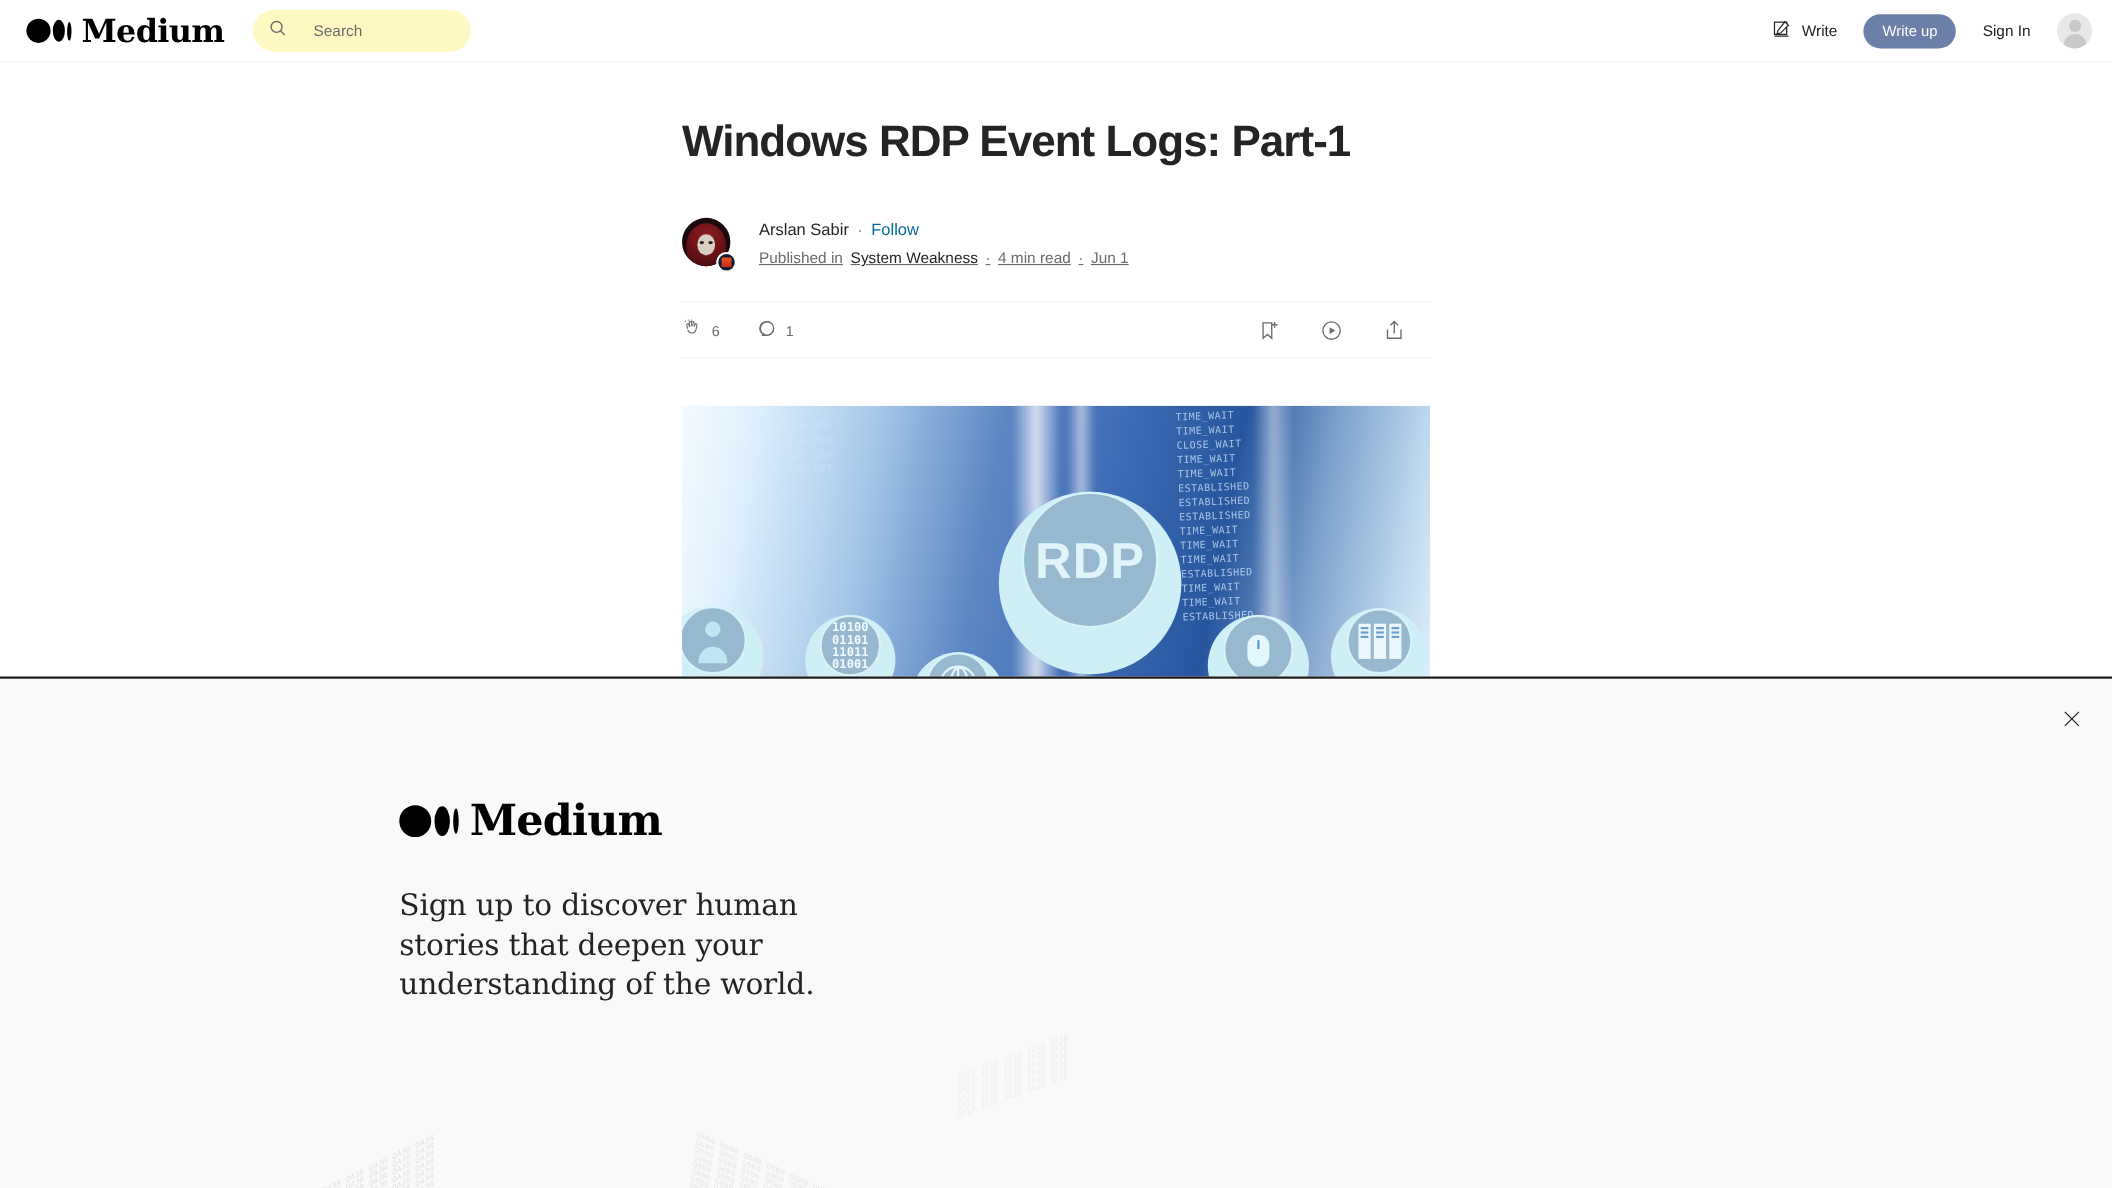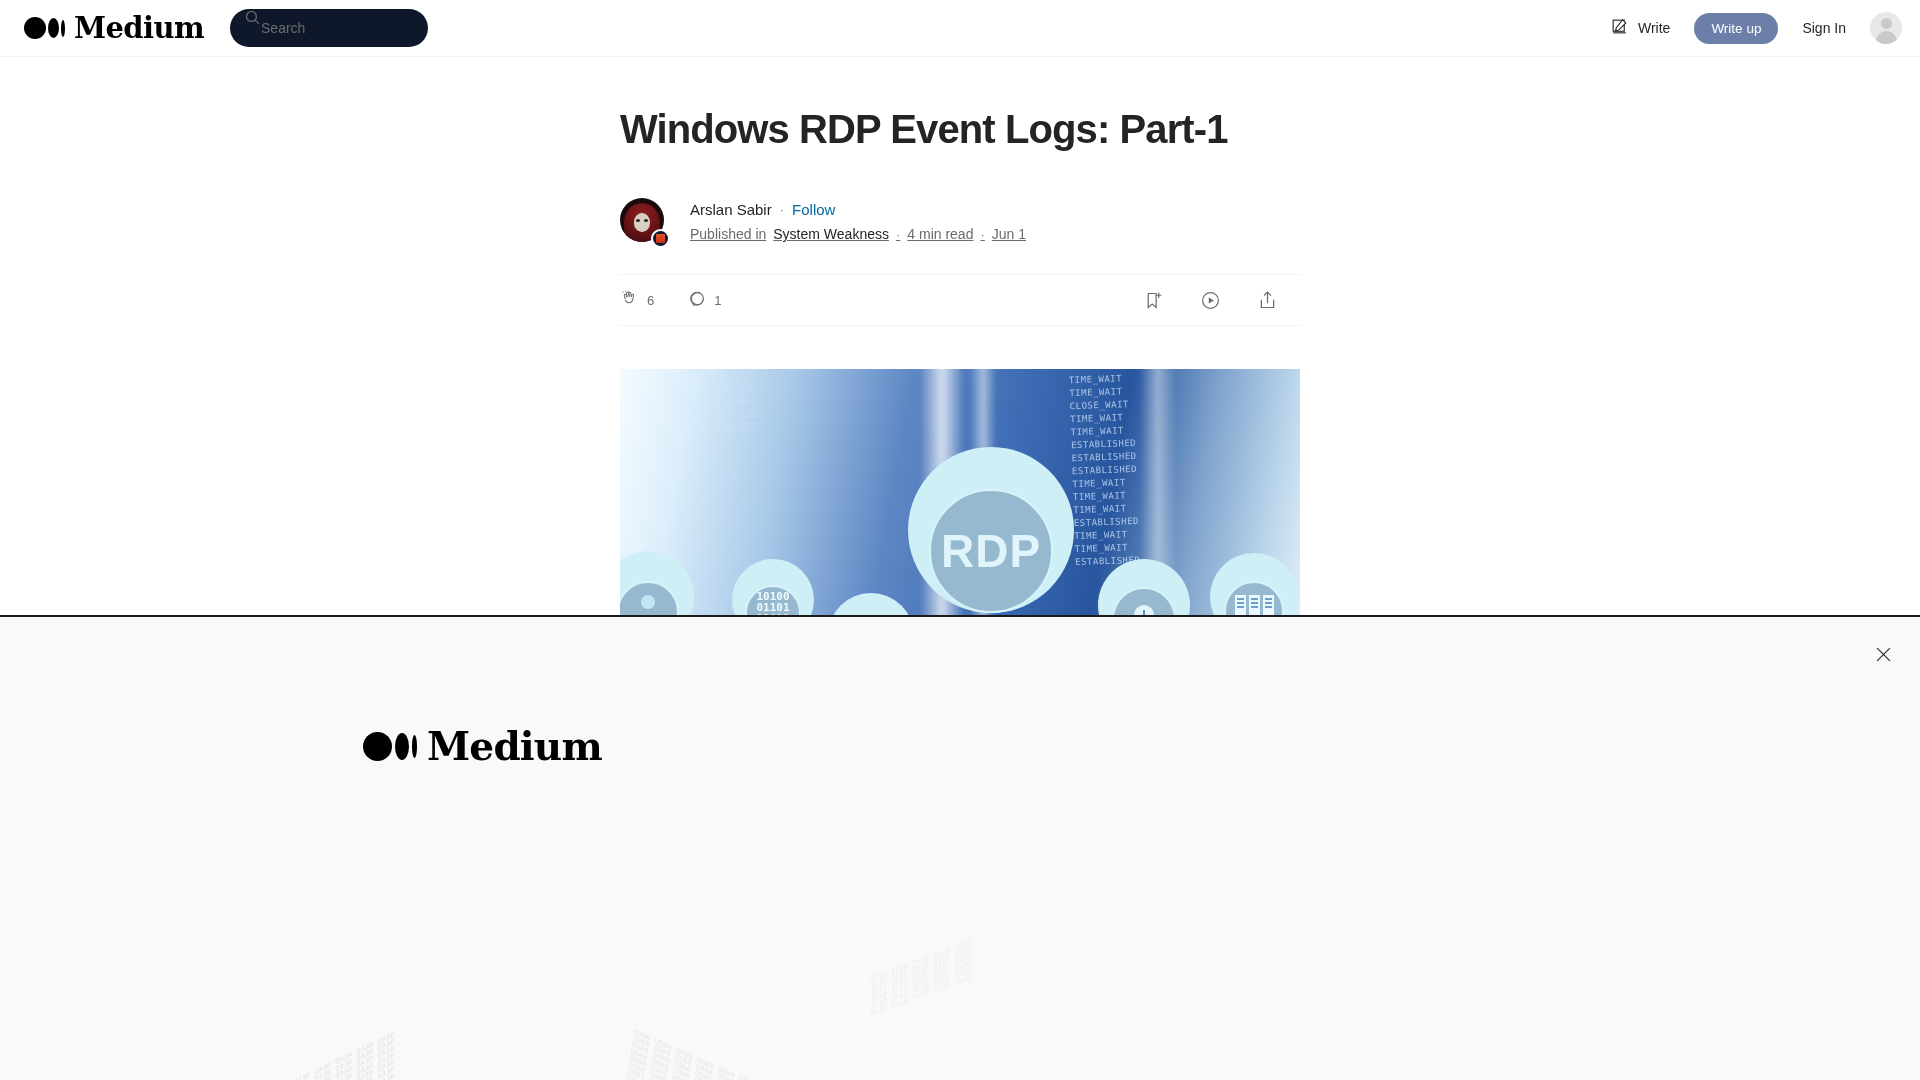--- a/index.html
+++ b/index.html
@@ -36,25 +36,25 @@
     font-size: 29px;
     letter-spacing: -0.6px;
     color: #000;
     margin-left: 6px;
     line-height: 1;
   }
 
   .search-box {
     margin-left: 26px;
     width: 198px; height: 38px;
-    background: #0f172a;
+    background: #fef9c3;
     border-radius: 20px;
-    display: flex; 
+    display: flex; align-items: center;
     padding: 0 14px;
-    gap: 0;
+    gap: 24px;
   }
   .search-input-text {
     font-size: 14px; color: #6b6b6b;
     background: transparent; border: none; outline: none;
     width: 100%;
     font-family: "Liberation Sans", sans-serif;
   }
   .search-input-text::placeholder { color: #6b6b6b; }
 
   .header-right {
@@ -206,21 +206,21 @@
     color: rgba(215,235,255,.72);
     letter-spacing: .5px;
     transform: rotate(-2deg);
     white-space: pre;
     user-select: none;
   }
   .gear {
     position: absolute;
     border-radius: 50%;
     background: #cfeff7;
-    display: flex; align-items: flex-end; justify-content: center;
+    display: flex; align-items: flex-start; justify-content: center;
   }
   .gear::before {
     content: ""; position: absolute; inset: -11%;
     background:
       repeating-conic-gradient(#cfeff7 0deg 11deg, rgba(0,0,0,0) 11deg 22deg);
     border-radius: 50%;
     z-index: -1;
   }
   .gear-inner {
     border-radius: 50%;
@@ -558,15 +558,16 @@
     </span>
   </div>
 
   <div class="banner-left">
     <div class="banner-logo">
       <span class="bl-c1"></span>
         <span class="bl-c2"></span>
         <span class="bl-c3"></span>
       <span class="bl-word">Medium</span>
     </div>
+    <div class="banner-tagline">Sign up to discover human stories that deepen your understanding of the world.</div>
   </div>
 
 </div>
 
 </body></html>

